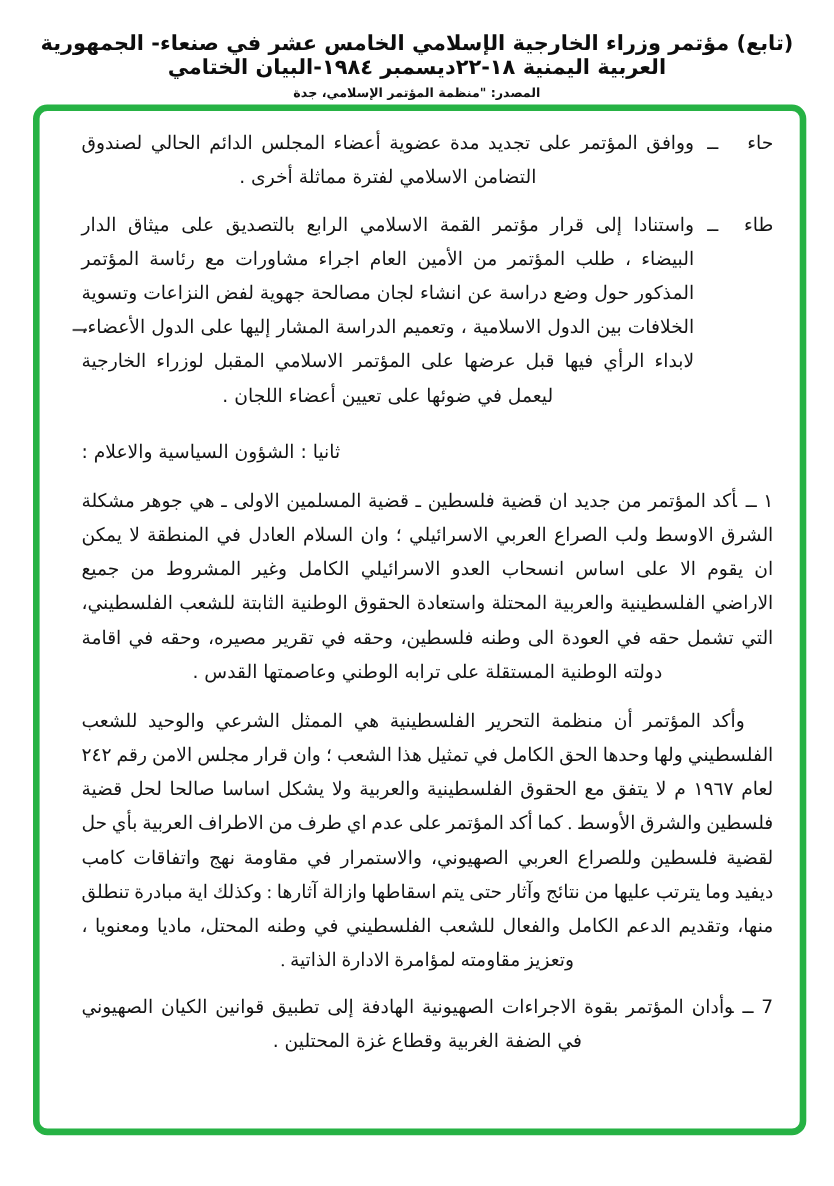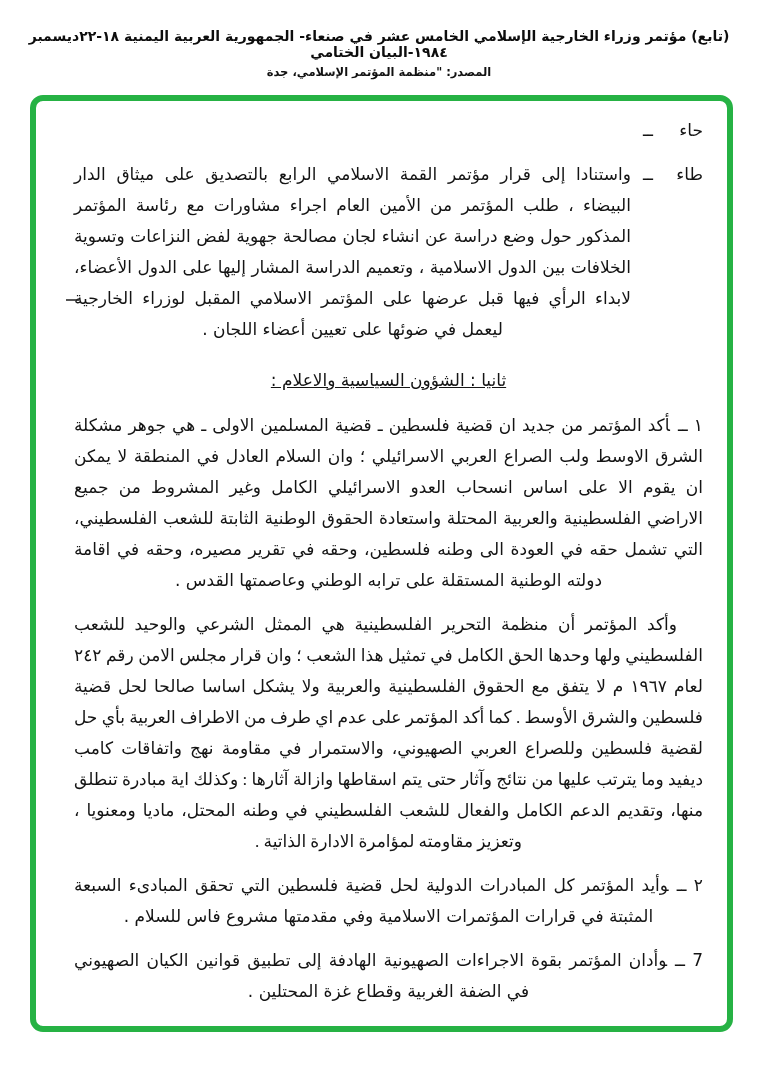--- a/index.html
+++ b/index.html
@@ -17,21 +17,21 @@
   }
   .header {
     position: absolute;
     top: 28px;
     left: 0;
     width: 758px;
     direction: rtl;
     text-align: center;
   }
   .header-line1 {
-    font-size: 14px;
+    font-size: 19px;
     font-weight: bold;
     color: #0d0d0d;
     letter-spacing: 0.2px;
     padding: 0 8px;
   }
   .header-line2 {
     margin-top: 5px;
     font-size: 11.5px;
     font-weight: bold;
     color: #111111;
@@ -68,23 +68,22 @@
     padding-left: 12px;
     white-space: nowrap;
   }
   .lettered-text {
     flex: 1;
     margin: 0;
     text-align: justify;
     text-align-last: center;
   }
   .section-heading {
-    text-align: center;
+    text-align: left;
     margin: 20px 0 14px 0;
-    text-decoration: underline;
   }
   .para {
     margin: 6px 0 13px 0;
     text-align: justify;
     text-align-last: center;
   }
   .para.first-indent {
     text-indent: 26px;
     font-family: Liberation Serif, serif;
   }
@@ -121,37 +120,37 @@
 </div>
 
 <div class="frame">
   <div class="content">
 
     <div class="lettered-item">
       <span class="lettered-marker">
         <span>حاء</span>
         <span>ــ</span>
       </span>
+      <p class="lettered-text">ووافق المؤتمر على تجديد مدة عضوية أعضاء المجلس الدائم الحالي لصندوق التضامن الاسلامي لفترة مماثلة أخرى .</p>
     </div>
 
     <div class="lettered-item">
       <span class="lettered-marker">
         <span>طاء</span>
         <span>ــ</span>
       </span>
       <p class="lettered-text">واستنادا إلى قرار مؤتمر القمة الاسلامي الرابع بالتصديق على ميثاق الدار البيضاء ، طلب المؤتمر من الأمين العام اجراء مشاورات مع رئاسة المؤتمر المذكور حول وضع دراسة عن انشاء لجان مصالحة جهوية لفض النزاعات وتسوية الخلافات بين الدول الاسلامية ، وتعميم الدراسة المشار إليها على الدول الأعضاء، لابداء الرأي فيها قبل عرضها على المؤتمر الاسلامي المقبل لوزراء الخارجية ليعمل في ضوئها على تعيين أعضاء اللجان .</p>
     </div>
 
     <div class="section-heading">ثانيا : الشؤون السياسية والاعلام :</div>
 
     <p class="para"><span class="para-num">١ ــ</span><span>أكد المؤتمر من جديد ان قضية فلسطين ـ قضية المسلمين الاولى ـ هي جوهر مشكلة الشرق الاوسط ولب الصراع العربي الاسرائيلي ؛ وان السلام العادل في المنطقة لا يمكن ان يقوم الا على اساس انسحاب العدو الاسرائيلي الكامل وغير المشروط من جميع الاراضي الفلسطينية والعربية المحتلة واستعادة الحقوق الوطنية الثابتة للشعب الفلسطيني، التي تشمل حقه في العودة الى وطنه فلسطين، وحقه في تقرير مصيره، وحقه في اقامة دولته الوطنية المستقلة على ترابه الوطني وعاصمتها القدس .</span></p>
 
     <p class="para first-indent"><span>وأكد المؤتمر أن منظمة التحرير الفلسطينية هي الممثل الشرعي والوحيد للشعب الفلسطيني ولها وحدها الحق الكامل في تمثيل هذا الشعب ؛ وان قرار مجلس الامن رقم ٢٤٢ لعام ١٩٦٧ م لا يتفق مع الحقوق الفلسطينية والعربية ولا يشكل اساسا صالحا لحل قضية فلسطين والشرق الأوسط . كما أكد المؤتمر على عدم اي طرف من الاطراف العربية بأي حل لقضية فلسطين وللصراع العربي الصهيوني، والاستمرار في مقاومة نهج واتفاقات كامب ديفيد وما يترتب عليها من نتائج وآثار حتى يتم اسقاطها وازالة آثارها : وكذلك اية مبادرة تنطلق منها، وتقديم الدعم الكامل والفعال للشعب الفلسطيني في وطنه المحتل، ماديا ومعنويا ، وتعزيز مقاومته لمؤامرة الادارة الذاتية .</span></p>
 
-    <p class="para"><span class="para-num">٢ ــ</span><span>وأيد المؤتمر كل المبادرات الدولية لحل قضية فلسطين التي تحقق المبادىء السبعة المثبتة في قرارات المؤتمرات الاسلامية وفي مقدمتها مشروع فاس للسلام .</span></p>
 
     <p class="para"><span class="para-num">7 ــ</span><span>وأدان المؤتمر بقوة الاجراءات الصهيونية الهادفة إلى تطبيق قوانين الكيان الصهيوني في الضفة الغربية وقطاع غزة المحتلين .</span></p>
 
   </div>
   <span class="stray-dash"></span>
 </div>
 
 <div class="page-number">١١</div>
 
 </body></html>

